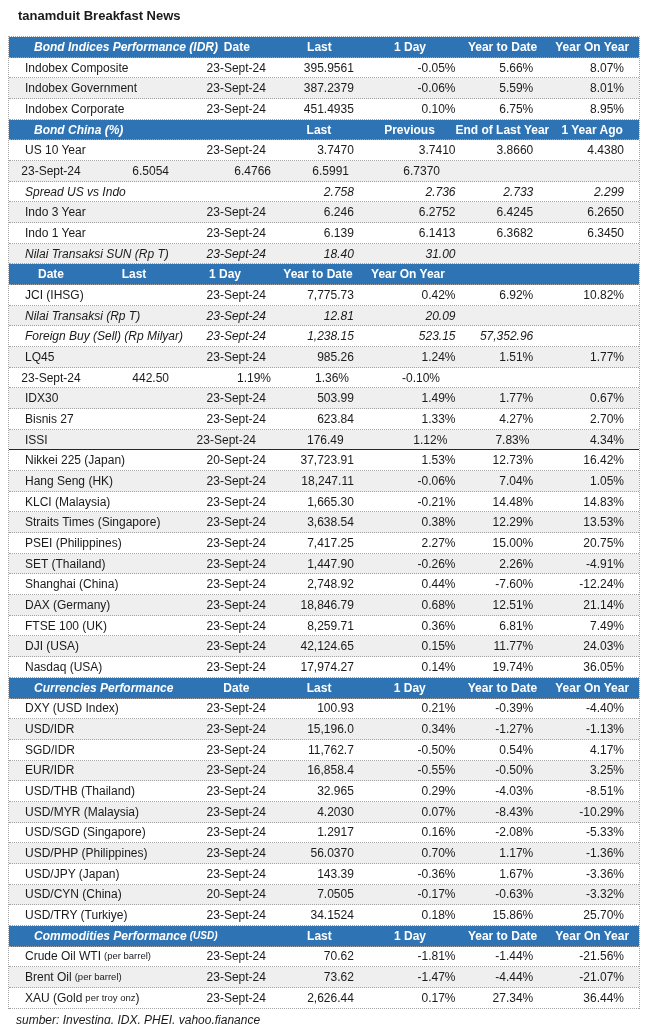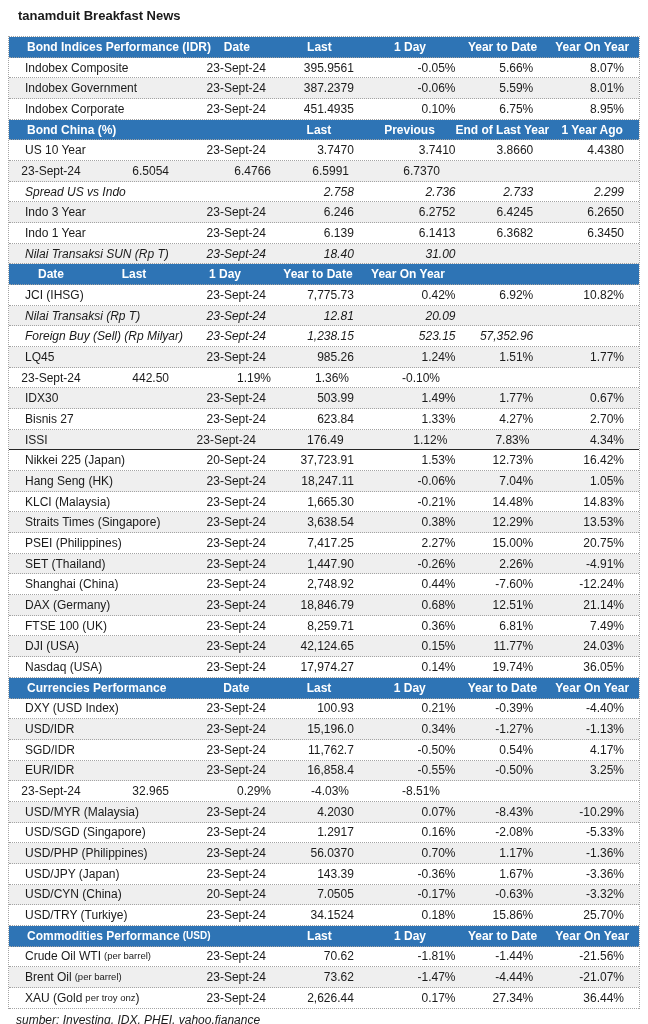--- a/index.html
+++ b/index.html
@@ -40,21 +40,21 @@
   .row.italic{font-style:italic;}
   .row.divider{border-bottom:1.6px solid var(--divider);gap:12px;}
   .c{white-space:nowrap;overflow:hidden;height:100%;display:flex;align-items:center;}
   .c-name{width:186px;padding-left:16px;}
   .c-date{width:84px;justify-content:center;}
   .c-last{width:82px;justify-content:flex-end;padding-right:6px;}
   .c-1day{width:100px;justify-content:flex-end;padding-right:4px;}
   .c-ytd{width:86px;justify-content:flex-end;padding-right:12px;text-align:center;}
   .c-yoy{width:94px;justify-content:flex-end;padding-right:15px;}
   .row.header .c{overflow:visible;}
-  .row.header .c-name{padding-left:18px;}
+  .row.header .c-name{padding-left:25px;font-style:italic;}
   .row.header .c-last,.row.header .c-1day,.row.header .c-ytd,.row.header .c-yoy{
     justify-content:center;padding-right:0;
   }
   .small{font-size:9.5px;margin-left:3px;}
   .row.header .small{font-size:10px;}
   .footer{
     margin-left:8px;padding:4px 0 0 8px;
     font-size:12px;font-style:italic;white-space:nowrap;
   }
 </style>
@@ -409,20 +409,23 @@
         <div class="c c-name">
           <span>EUR/IDR</span>
         </div>
         <div class="c c-date">23-Sept-24</div>
         <div class="c c-last">16,858.4</div>
         <div class="c c-1day">-0.55%</div>
         <div class="c c-ytd">-0.50%</div>
         <div class="c c-yoy">3.25%</div>
       </div>
       <div class="row">
+        <div class="c c-name">
+          <span>USD/THB (Thailand)</span>
+        </div>
         <div class="c c-date">23-Sept-24</div>
         <div class="c c-last">32.965</div>
         <div class="c c-1day">0.29%</div>
         <div class="c c-ytd">-4.03%</div>
         <div class="c c-yoy">-8.51%</div>
       </div>
       <div class="row stripe">
         <div class="c c-name">
           <span>USD/MYR (Malaysia)</span>
         </div>

